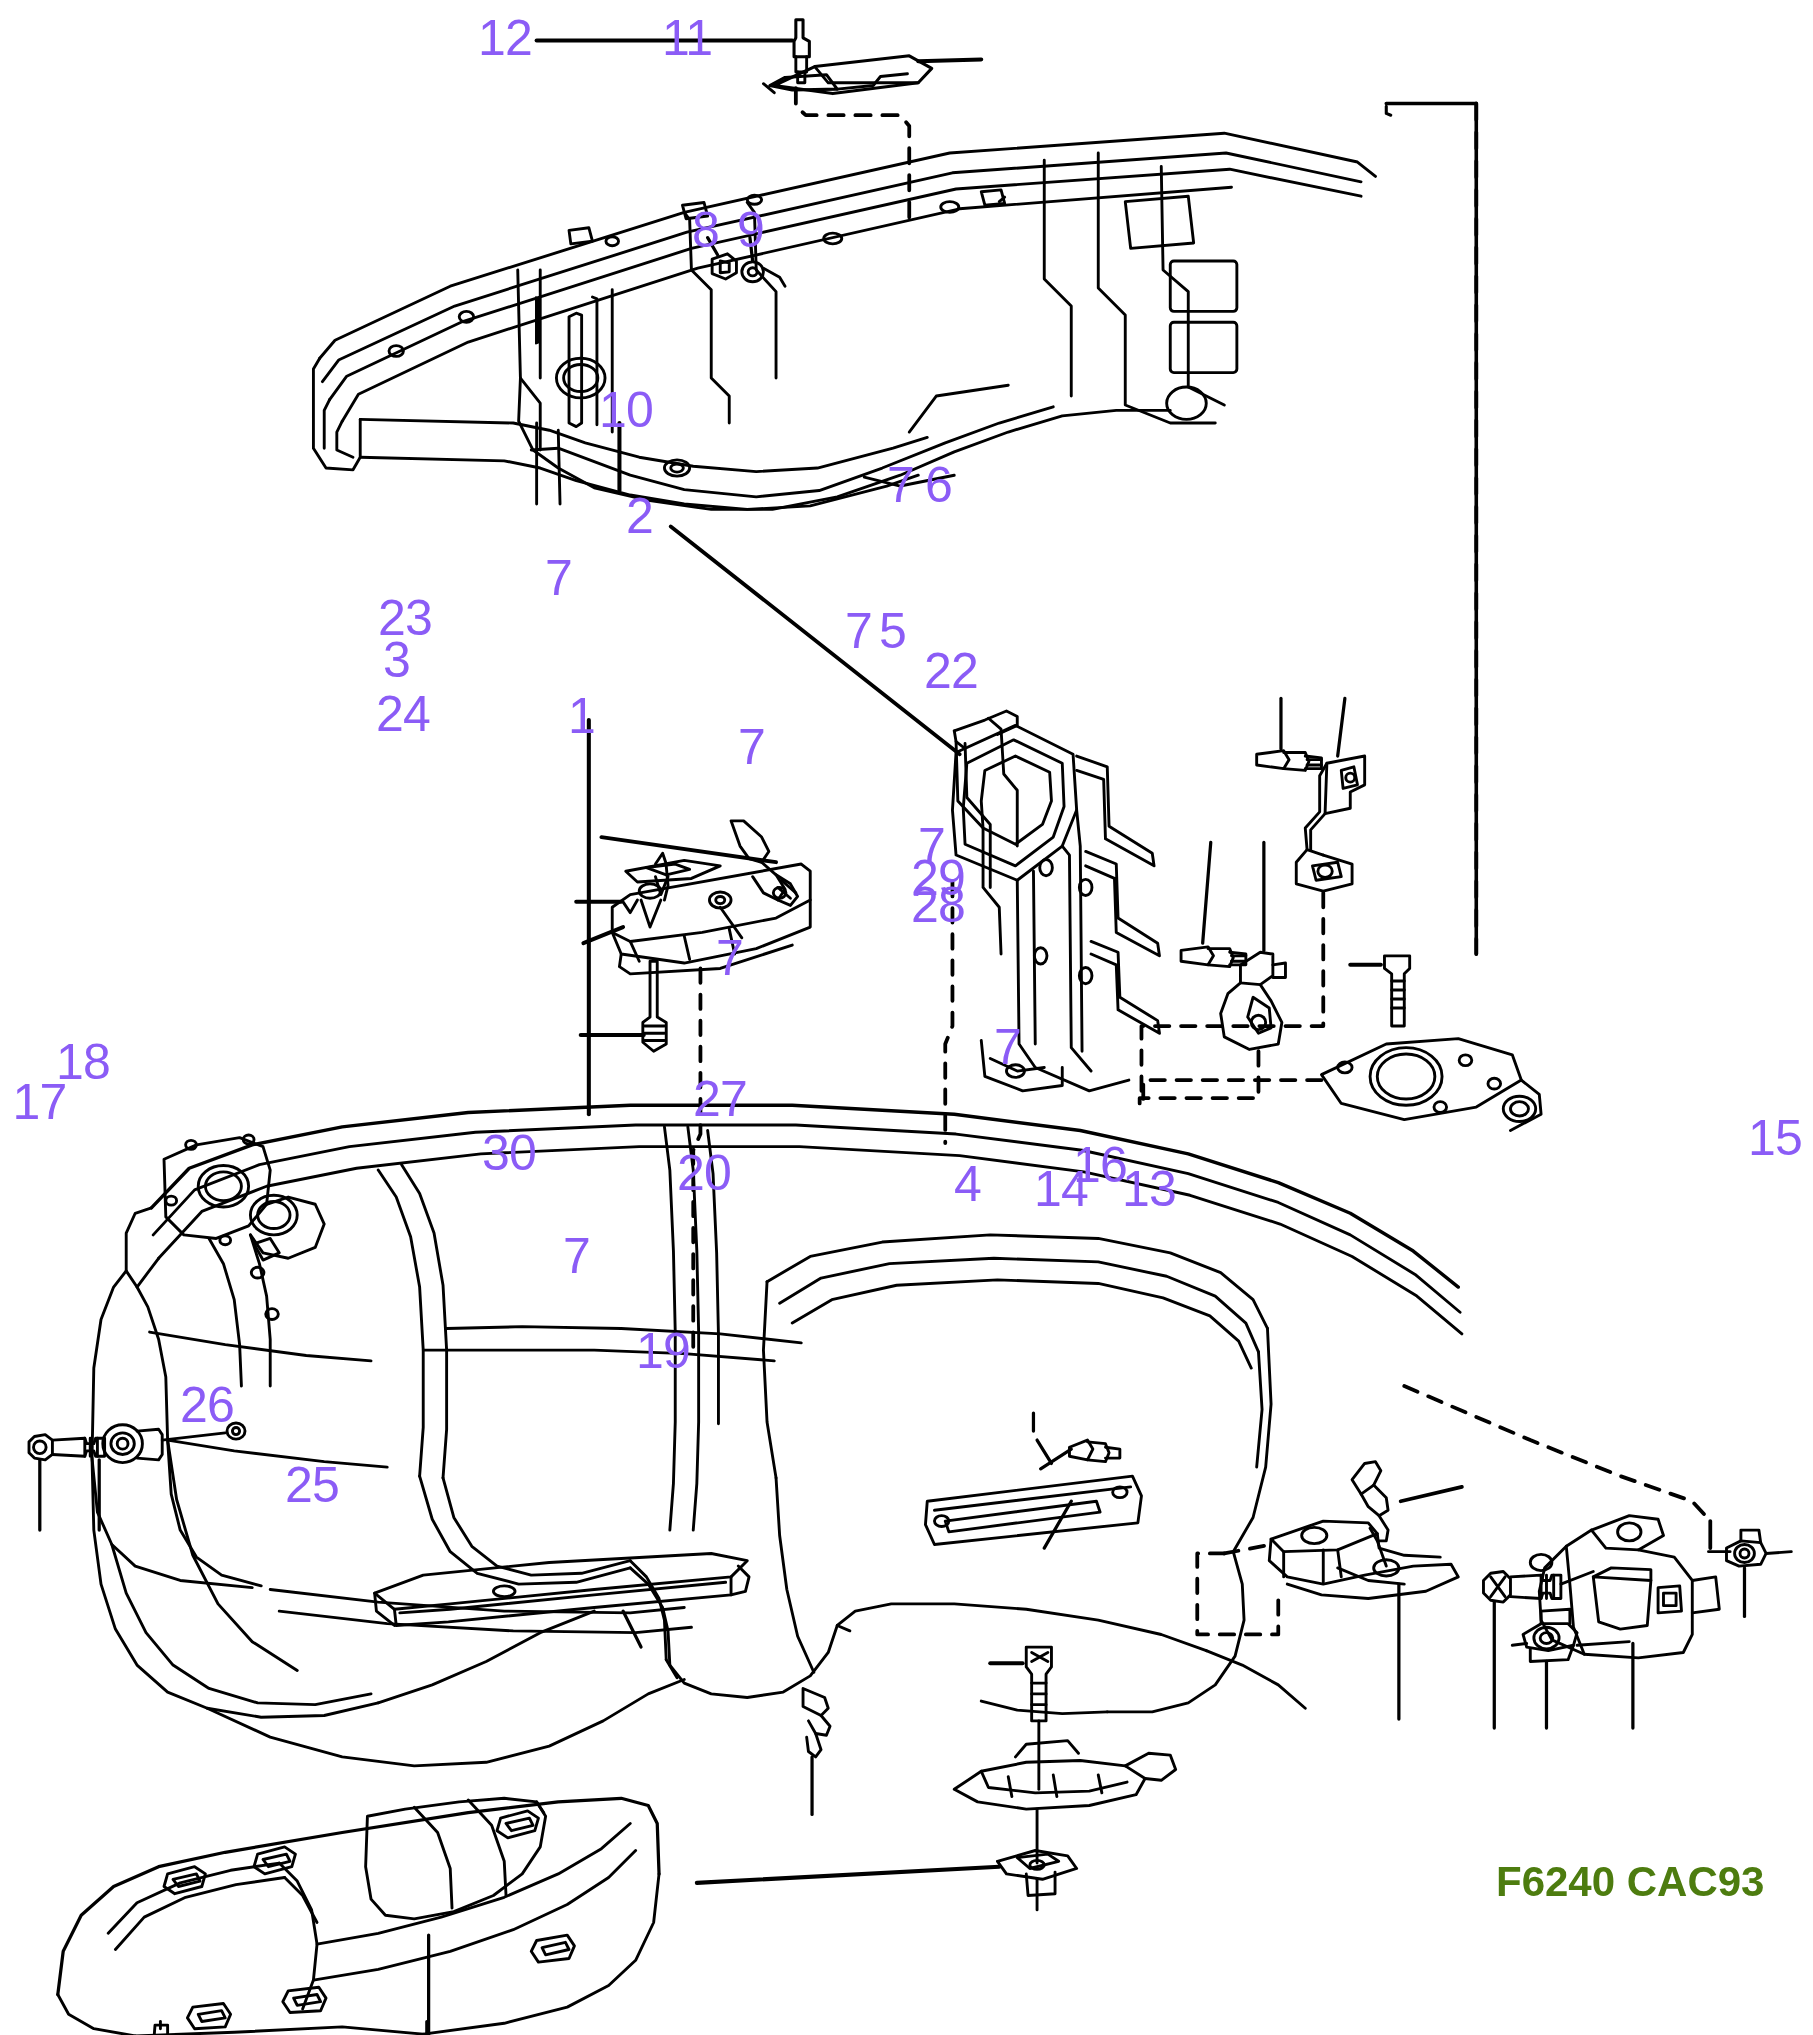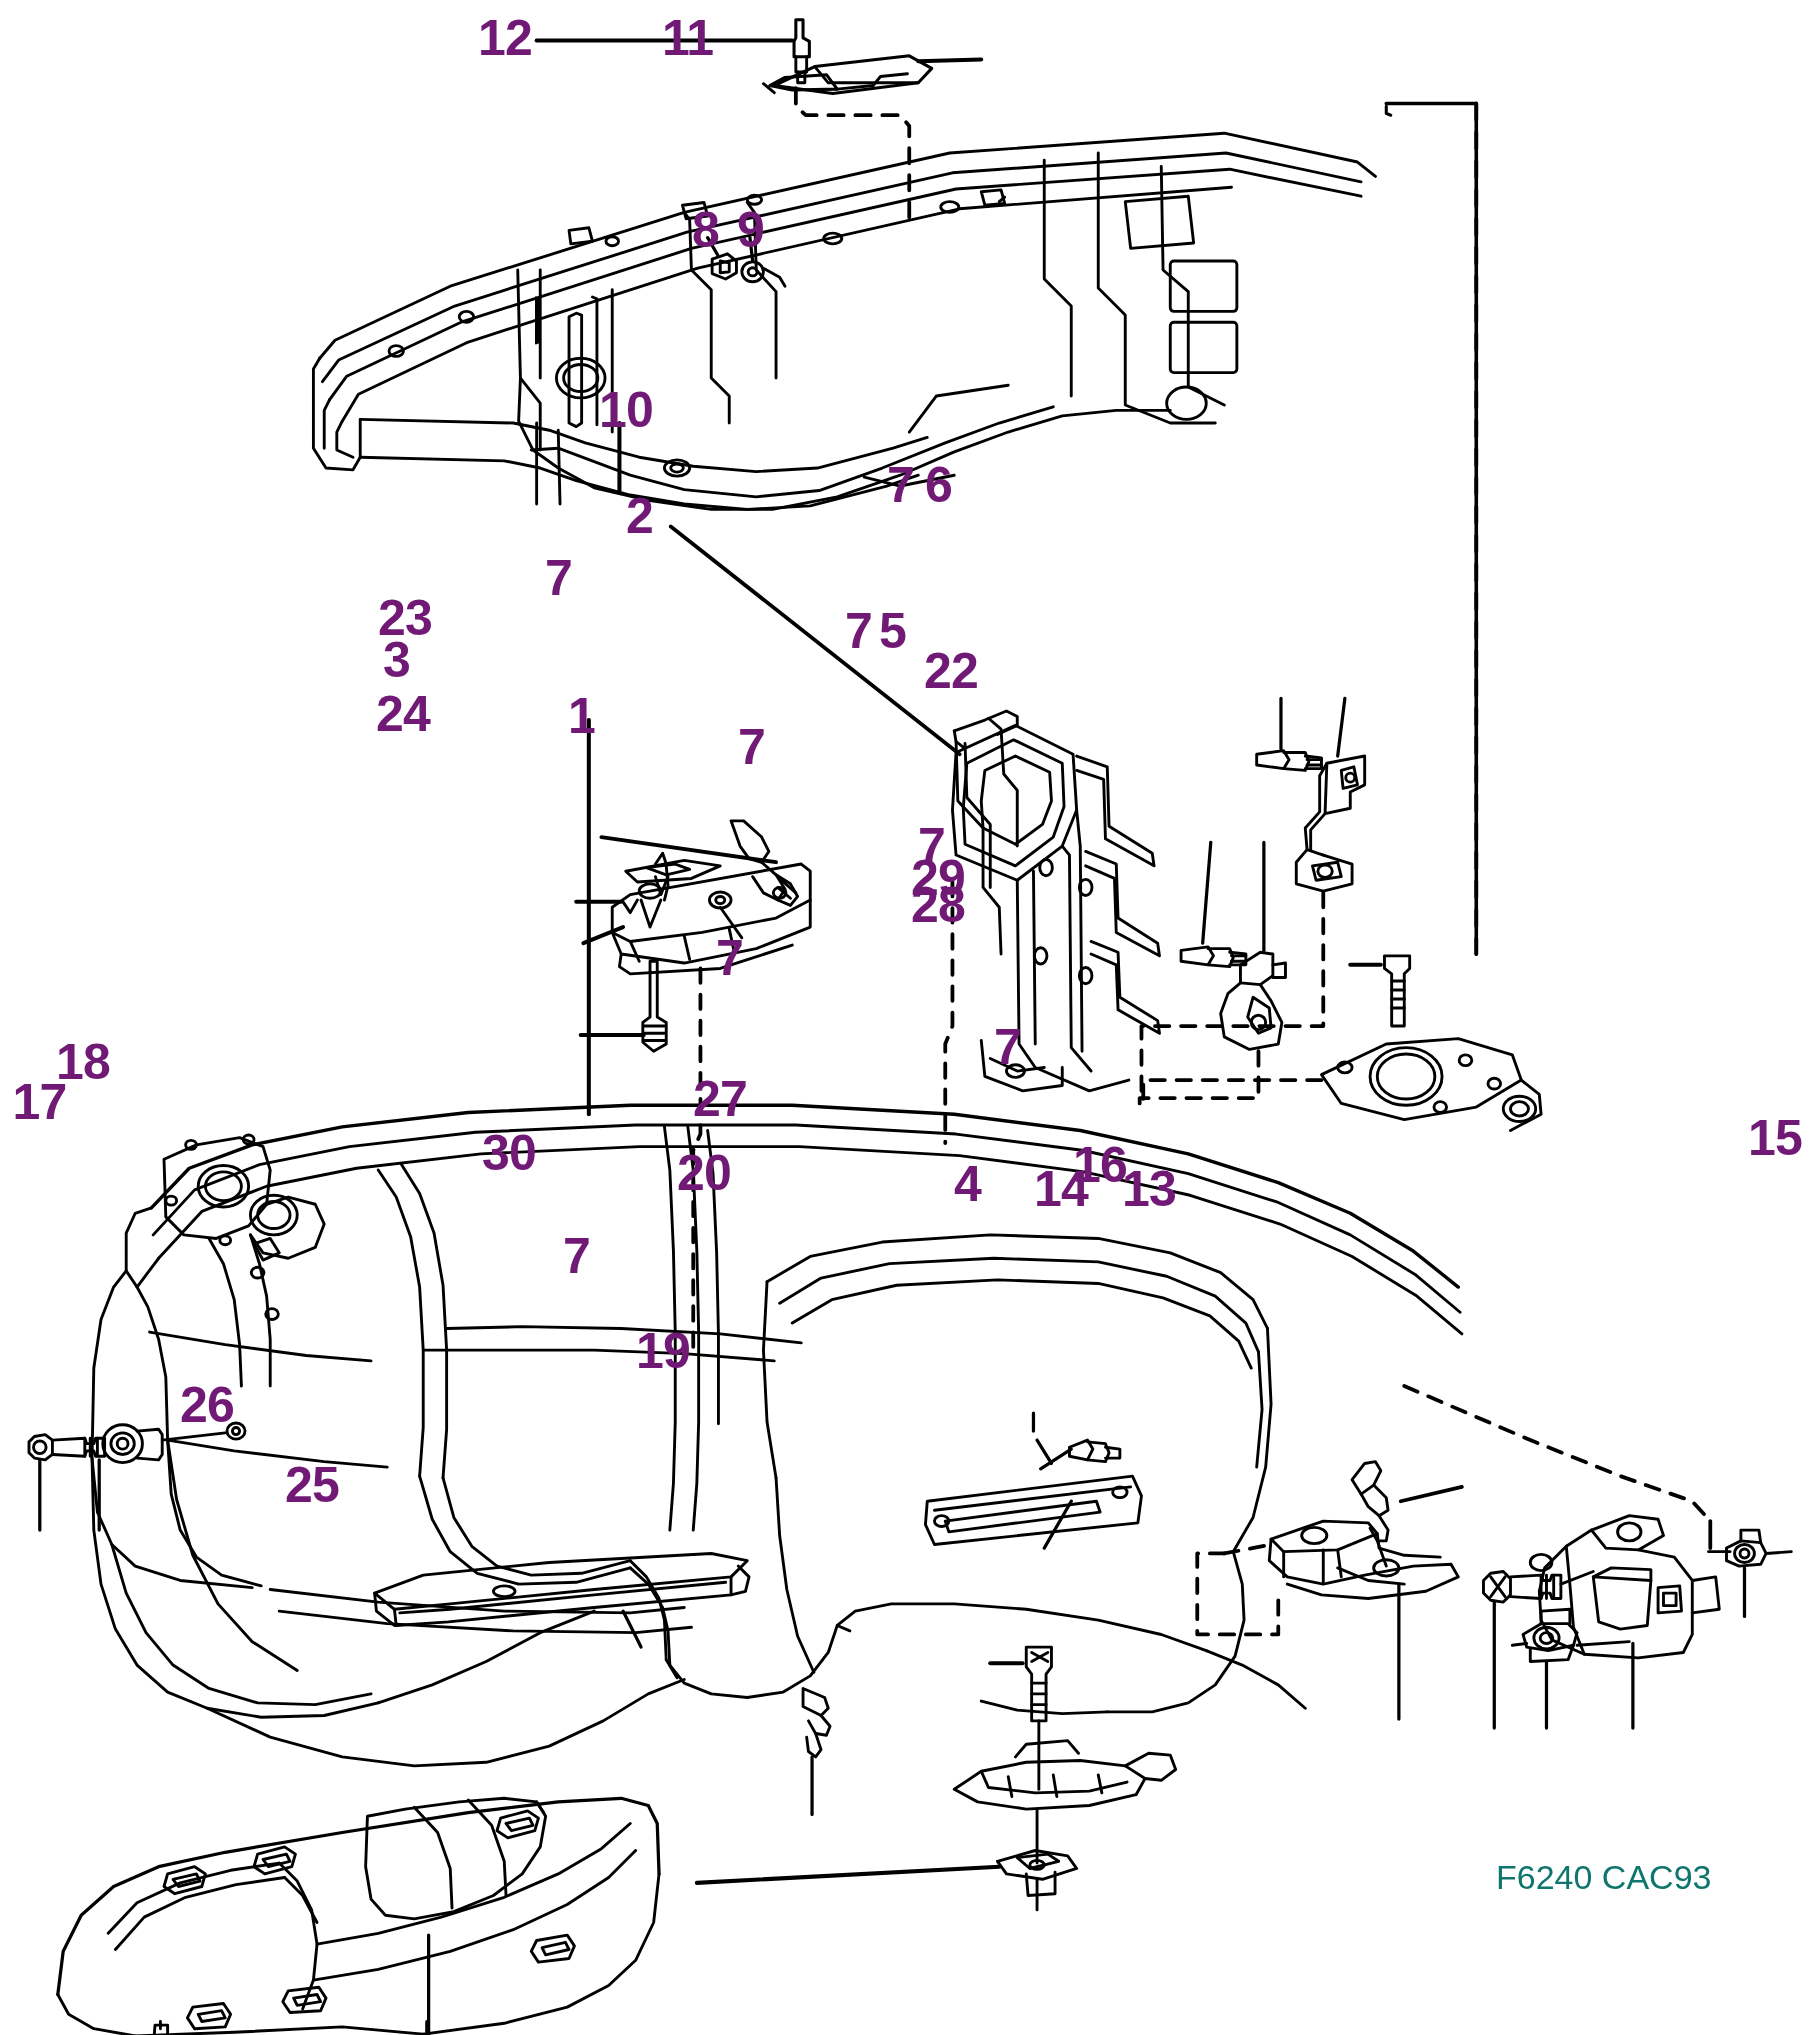--- a/index.html
+++ b/index.html
@@ -21,32 +21,32 @@
     position: absolute;
     left: 0;
     top: 0;
     width: 1814px;
     height: 2035px;
   }
   .callout {
     position: absolute;
     font-family: "Liberation Sans", sans-serif;
     font-size: 50px;
-    font-weight: 700;
-    color: #701a75;
+    font-weight: 400;
+    color: #8b5cf6;
     line-height: 1;
     white-space: nowrap;
     letter-spacing: -0.9px;
   }
   .drawing-code {
     position: absolute;
     font-family: "Liberation Sans", sans-serif;
-    font-size: 34px;
-    font-weight: 400;
-    color: #0f766e;
+    font-size: 42px;
+    font-weight: 700;
+    color: #4d7c0f;
     white-space: nowrap;
     letter-spacing: 0px;
   }
 </style>
 </head>
 <body>
 
 <div id="sheet">
 
   <svg id="diagram-svg" viewBox="0 0 2015 2261" xmlns="http://www.w3.org/2000/svg">

